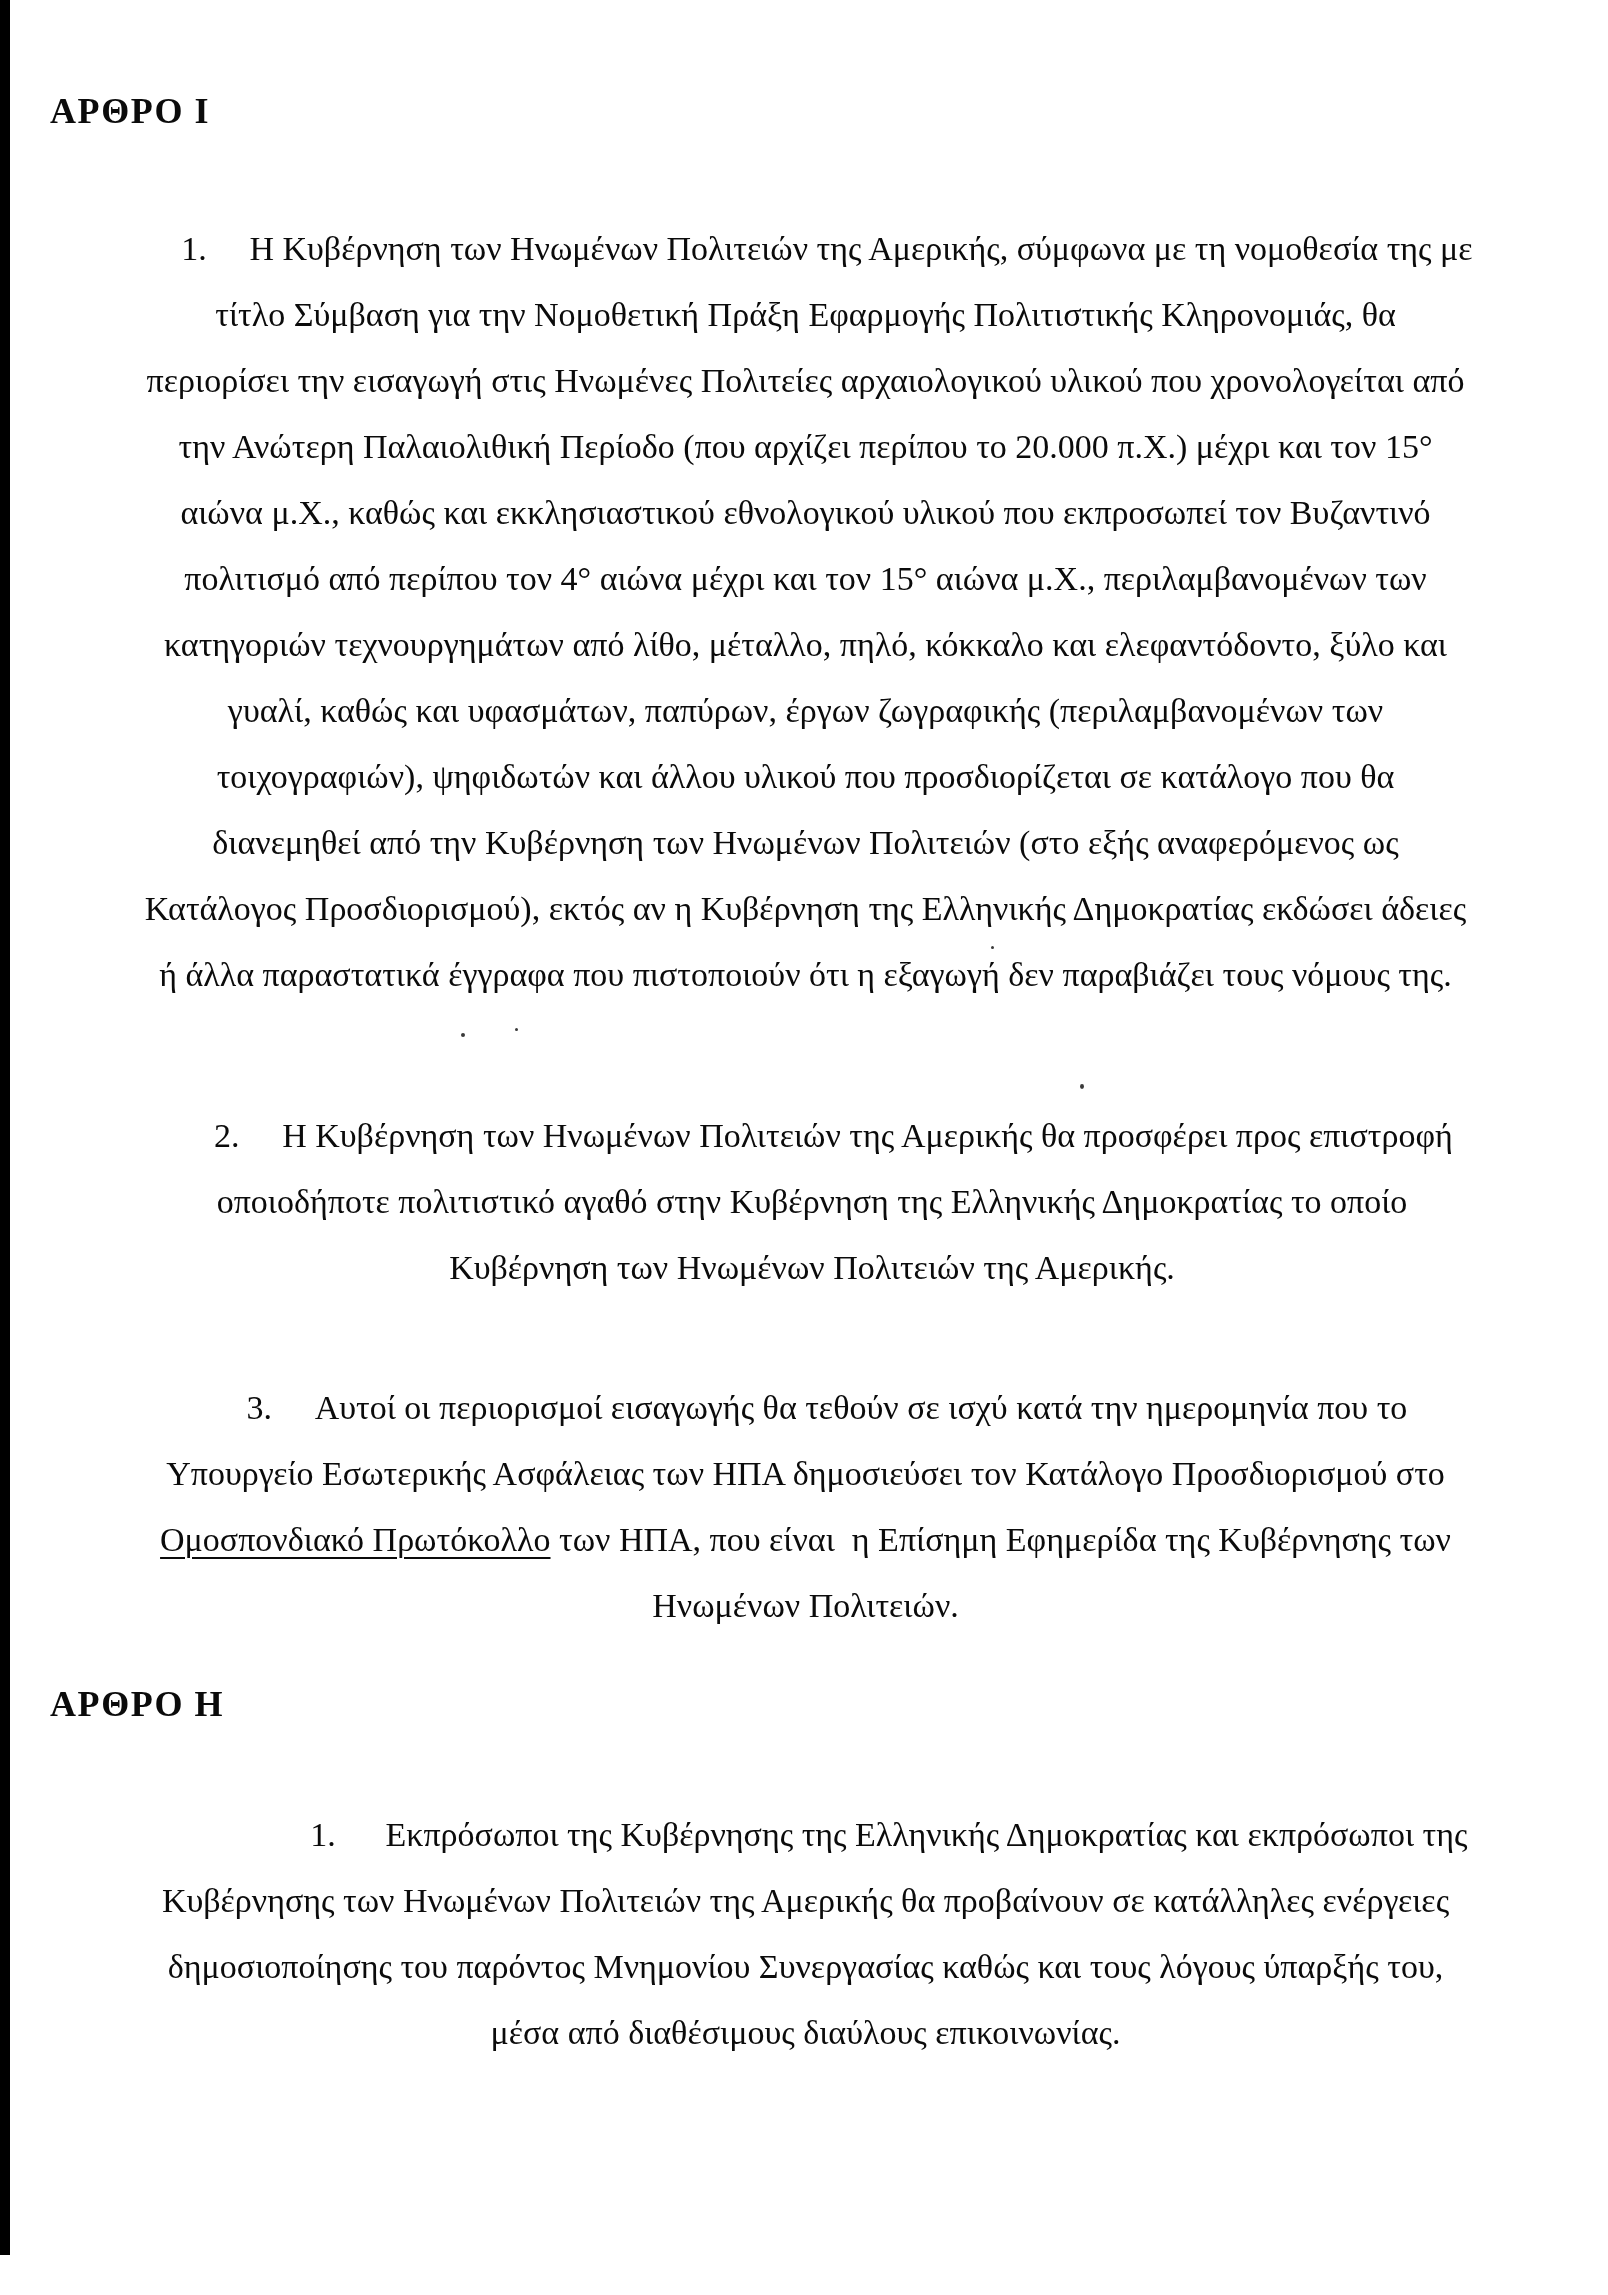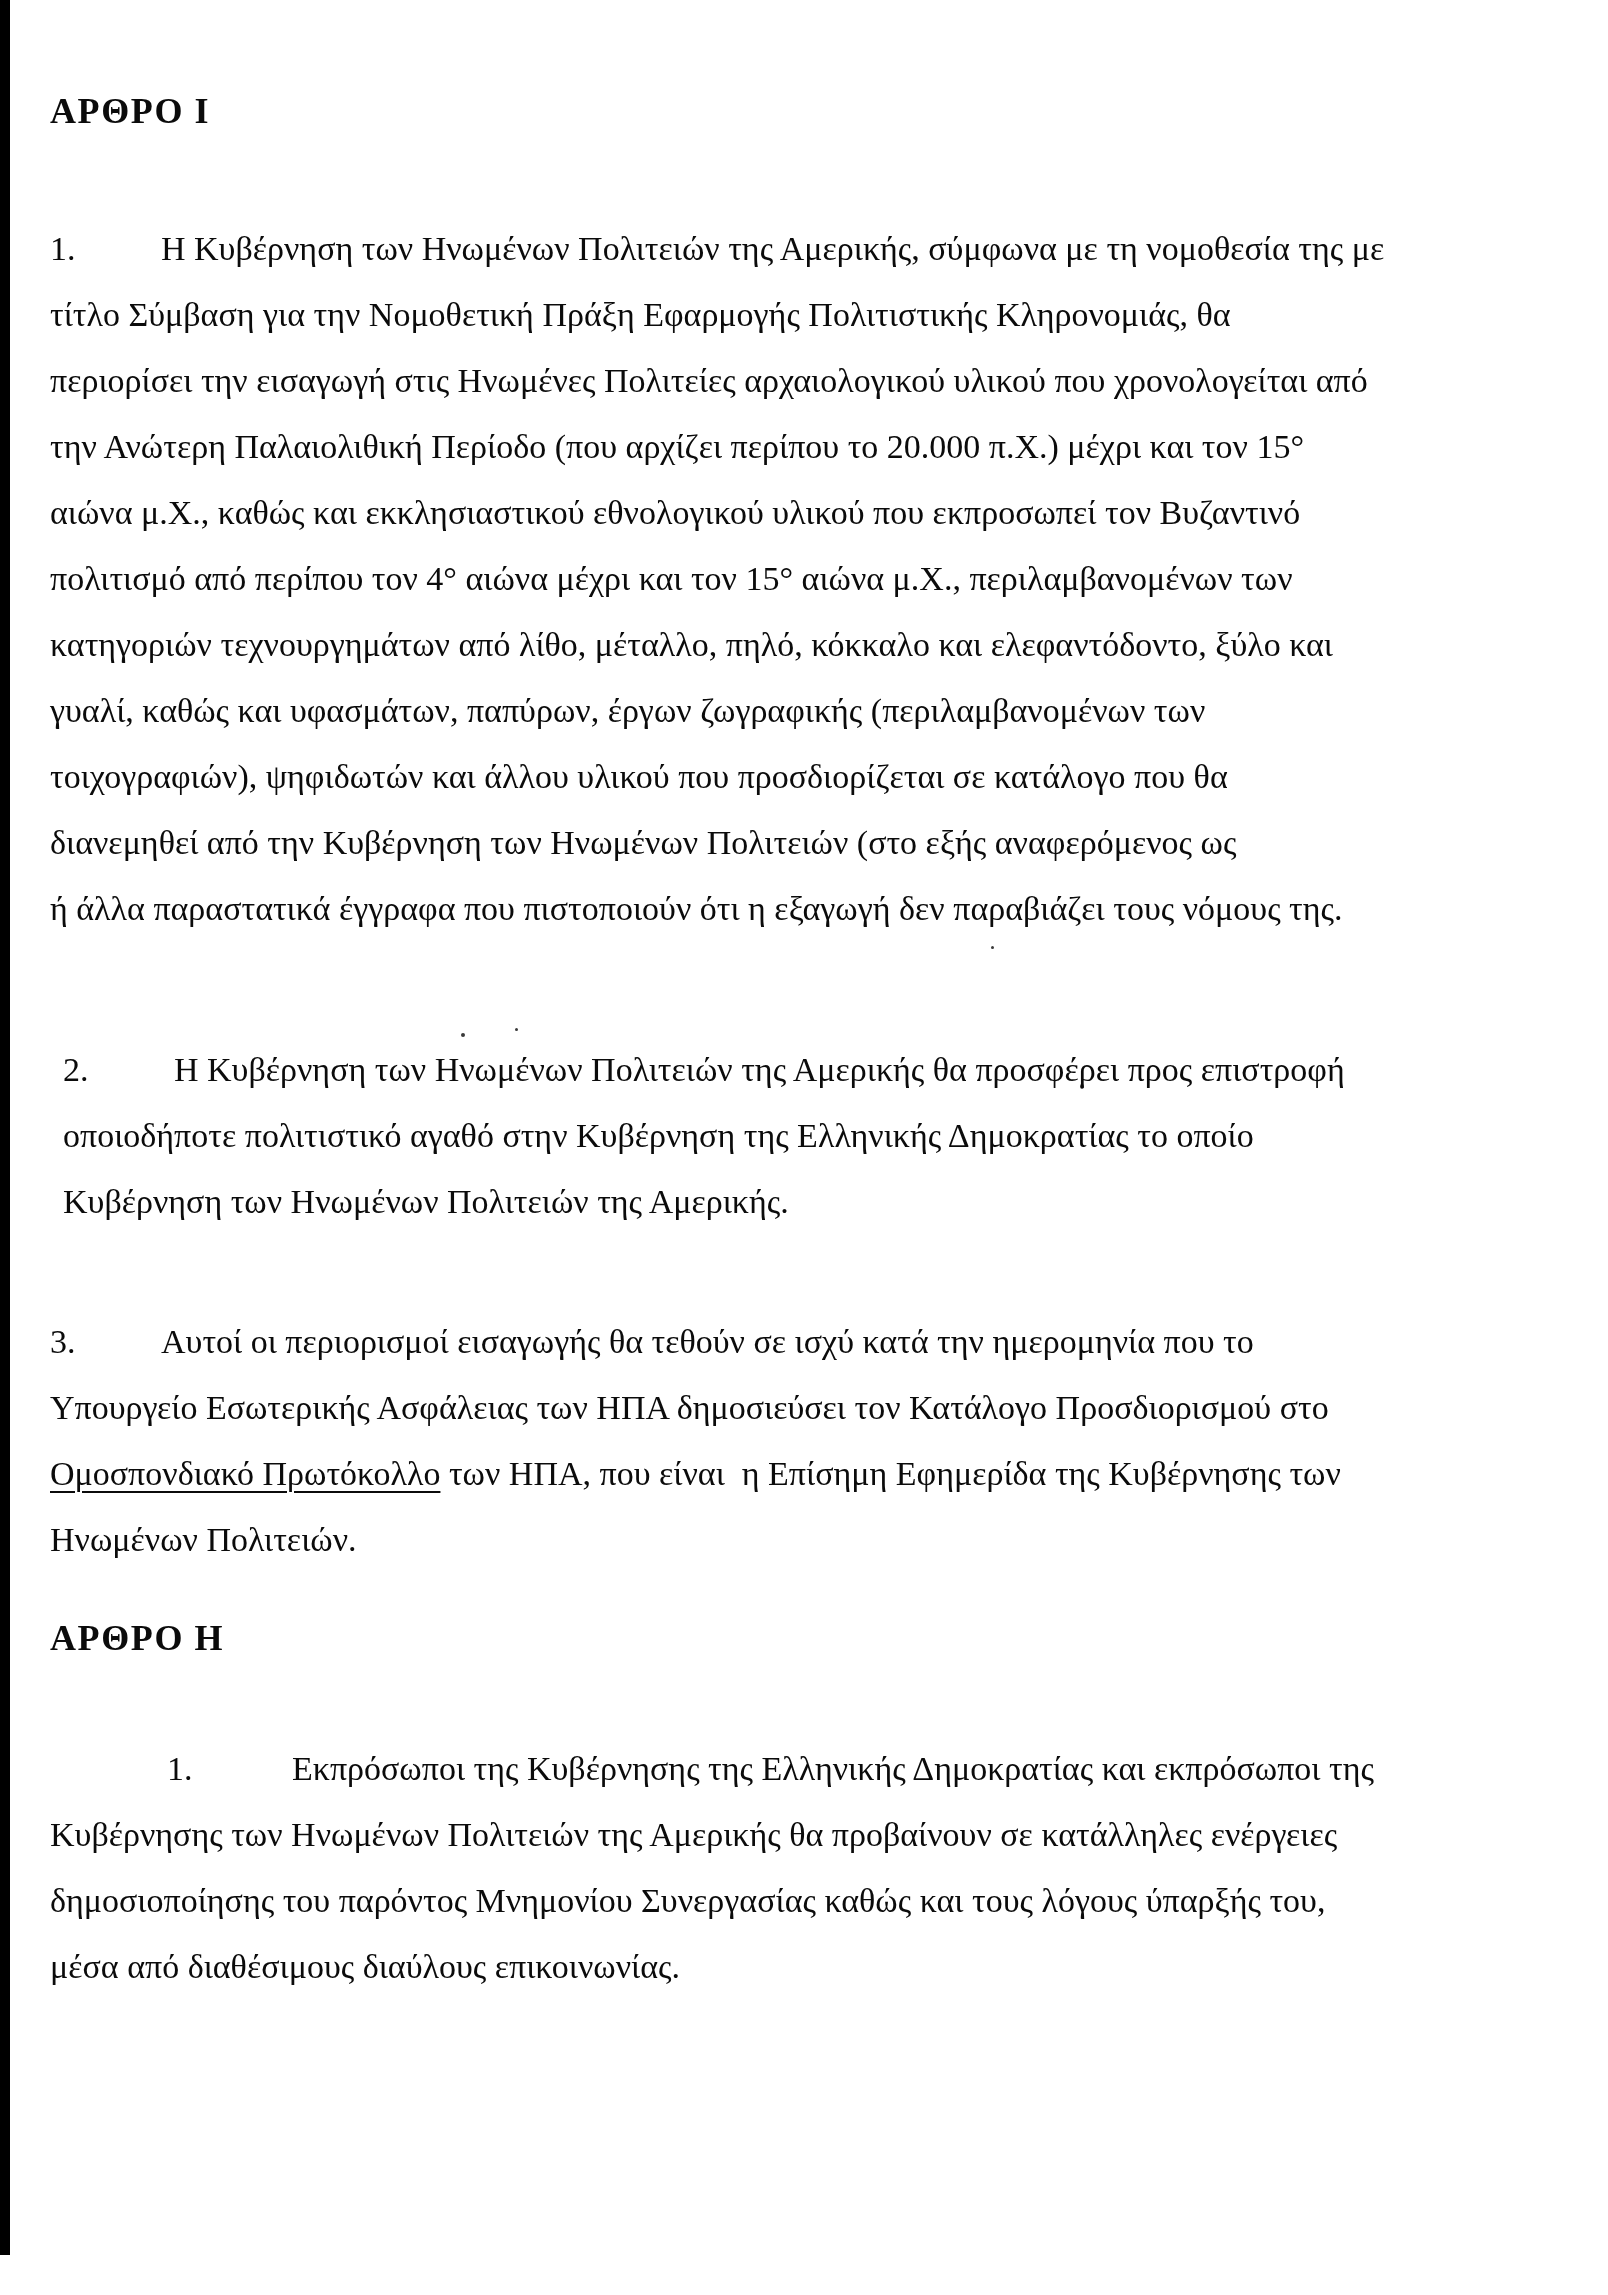--- a/index.html
+++ b/index.html
@@ -46,20 +46,21 @@
   #p1 { margin-bottom: 95px; }
   #p2 { margin-bottom: 74px; margin-left: 13px; }
   #p3 { margin-bottom: 0; }
   #p4 { margin-bottom: 0; }
 
   .line {
     font-size: 34px;
     line-height: 66px;
     min-height: 66px;
     white-space: normal;
+    text-align: center;
   }
   .num {
     display: inline-block;
     width: 111px;
   }
   .indent { padding-left: 117px; }
   .indent .num { width: 125px; }
 
   .u {
     text-decoration: underline;
@@ -95,20 +96,21 @@
         <div class="line"><span class="num">1.</span><span>Η Κυβέρνηση των Ηνωμένων Πολιτειών της Αμερικής, σύμφωνα με τη νομοθεσία της με</span></div>
         <div class="line"><span>τίτλο Σύμβαση για την Νομοθετική Πράξη Εφαρμογής Πολιτιστικής Κληρονομιάς, θα</span></div>
         <div class="line"><span>περιορίσει την εισαγωγή στις Ηνωμένες Πολιτείες αρχαιολογικού υλικού που χρονολογείται από</span></div>
         <div class="line"><span>την Ανώτερη Παλαιολιθική Περίοδο (που αρχίζει περίπου το 20.000 π.Χ.) μέχρι και τον 15°</span></div>
         <div class="line"><span>αιώνα μ.Χ., καθώς και εκκλησιαστικού εθνολογικού υλικού που εκπροσωπεί τον Βυζαντινό</span></div>
         <div class="line"><span>πολιτισμό από περίπου τον 4° αιώνα μέχρι και τον 15° αιώνα μ.Χ., περιλαμβανομένων των</span></div>
         <div class="line"><span>κατηγοριών τεχνουργημάτων από λίθο, μέταλλο, πηλό, κόκκαλο και ελεφαντόδοντο, ξύλο και</span></div>
         <div class="line"><span>γυαλί, καθώς και υφασμάτων, παπύρων, έργων ζωγραφικής (περιλαμβανομένων των</span></div>
         <div class="line"><span>τοιχογραφιών), ψηφιδωτών και άλλου υλικού που προσδιορίζεται σε κατάλογο που θα</span></div>
         <div class="line"><span>διανεμηθεί από την Κυβέρνηση των Ηνωμένων Πολιτειών (στο εξής αναφερόμενος ως</span></div>
+        <div class="line"><span>Κατάλογος Προσδιορισμού), εκτός αν η Κυβέρνηση της Ελληνικής Δημοκρατίας εκδώσει άδειες</span></div>
         <div class="line"><span>ή άλλα παραστατικά έγγραφα που πιστοποιούν ότι η εξαγωγή δεν παραβιάζει τους νόμους της.</span></div>
       </div>
 
     <div class="para" id="p2">
         <div class="line"><span class="num">2.</span><span>Η Κυβέρνηση των Ηνωμένων Πολιτειών της Αμερικής θα προσφέρει προς επιστροφή</span></div>
         <div class="line"><span>οποιοδήποτε πολιτιστικό αγαθό στην Κυβέρνηση της Ελληνικής Δημοκρατίας το οποίο</span></div>
         <div class="line"><span>Κυβέρνηση των Ηνωμένων Πολιτειών της Αμερικής.</span></div>
       </div>
 
     <div class="para" id="p3">

